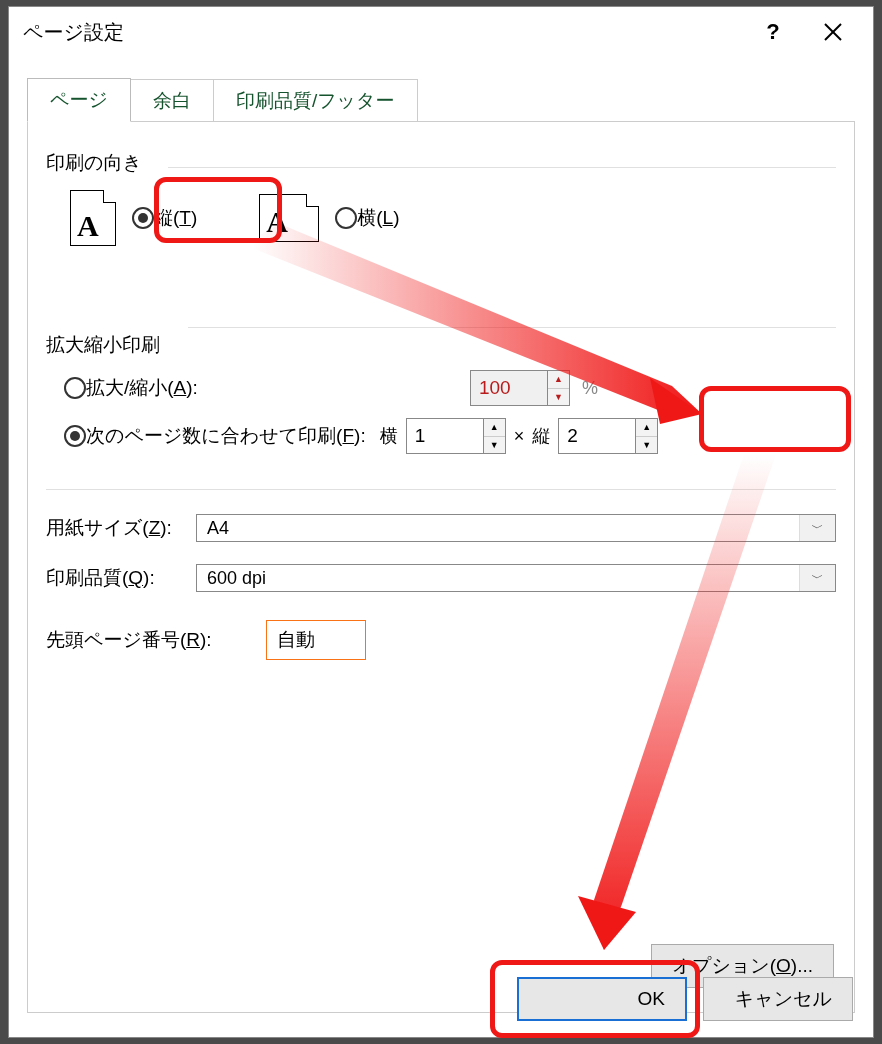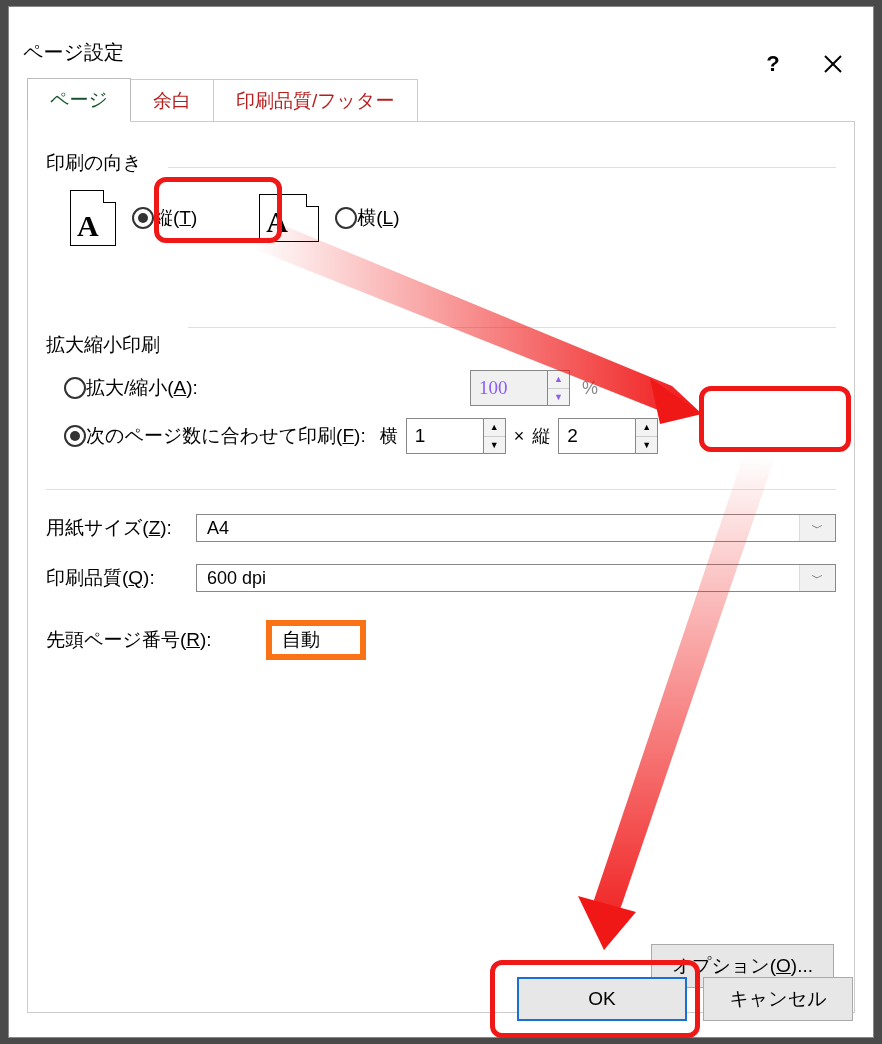--- a/index.html
+++ b/index.html
@@ -17,22 +17,22 @@
     position:absolute;
     left:8px; top:6px;
     width:866px; height:1032px;
     background:#ffffff;
     border:1px solid #888;
   }
   
   .titlebar {
     height:50px;
     display:flex;
+    align-items:center;
     padding:0 10px;
-    margin-top:32px;
   }
   .titlebar .title {
     flex:1;
     font-size:20px;
     padding-left:4px;
   }
   .titlebar .btn {
     width:60px; height:50px;
     display:flex; align-items:center; justify-content:center;
     font-size:22px;
@@ -53,21 +53,21 @@
     height:44px;
   }
   .tab {
     padding:8px 22px;
     font-size:19px;
     border:1px solid #ccc;
     border-bottom:none;
     background:#fff;
     margin-right:0;
     cursor:pointer;
-    color:#b91c1c;
+    color:#14532d;
     position:relative;
     top:1px;
   }
   .tab.active {
     color:#14532d;
     border-color:#bbb;
     z-index:2;
     background:#fff;
     border-bottom:1px solid #fff;
   }
@@ -163,21 +163,21 @@
     margin-left:18px;
     gap:8px;
   }
   .spinner {
     display:inline-flex;
     align-items:stretch;
     height:36px;
     border:1px solid #888;
     background:#fff;
   }
-  .spinner.disabled { background:#f0f0f0; color:#8b5cf6;font-family:Liberation Serif, serif; }
+  .spinner.disabled { background:#f0f0f0; color:#b91c1c; }
   .spinner input {
     width:76px;
     border:none;
     background:transparent;
     font-size:19px;
     padding:0 8px;
     outline:none;
     color:inherit;
     font-family:inherit;
   }
@@ -226,33 +226,33 @@
     width:36px;
     display:flex;align-items:center;justify-content:center;
     background:#f1f1f1;
     border-left:1px solid #ddd;
     font-size:12px;
     color:#555;
   }
   .text-input {
     height:40px;
     padding:0 10px;
-    border:6px solid #f97316;
+    border:1px solid #f97316;
     background:#fff;
     display:flex;align-items:center;
     font-size:19px;
   }
   
   .btn-row {
     position:absolute;
     right:20px;
   }
   .btn-bar {
     display:inline-flex;
-    align-items:center;justify-content:center;
+    align-items:center;justify-content:flex-end;
     height:44px;
     min-width:160px;
     padding:4px 20px;
     background:#e7e7e7;
     border:1px solid #aaa;
     font-size:19px;
     cursor:pointer;
   }
   .btn-bar.primary {
     border:2px solid #1a6fd4;

